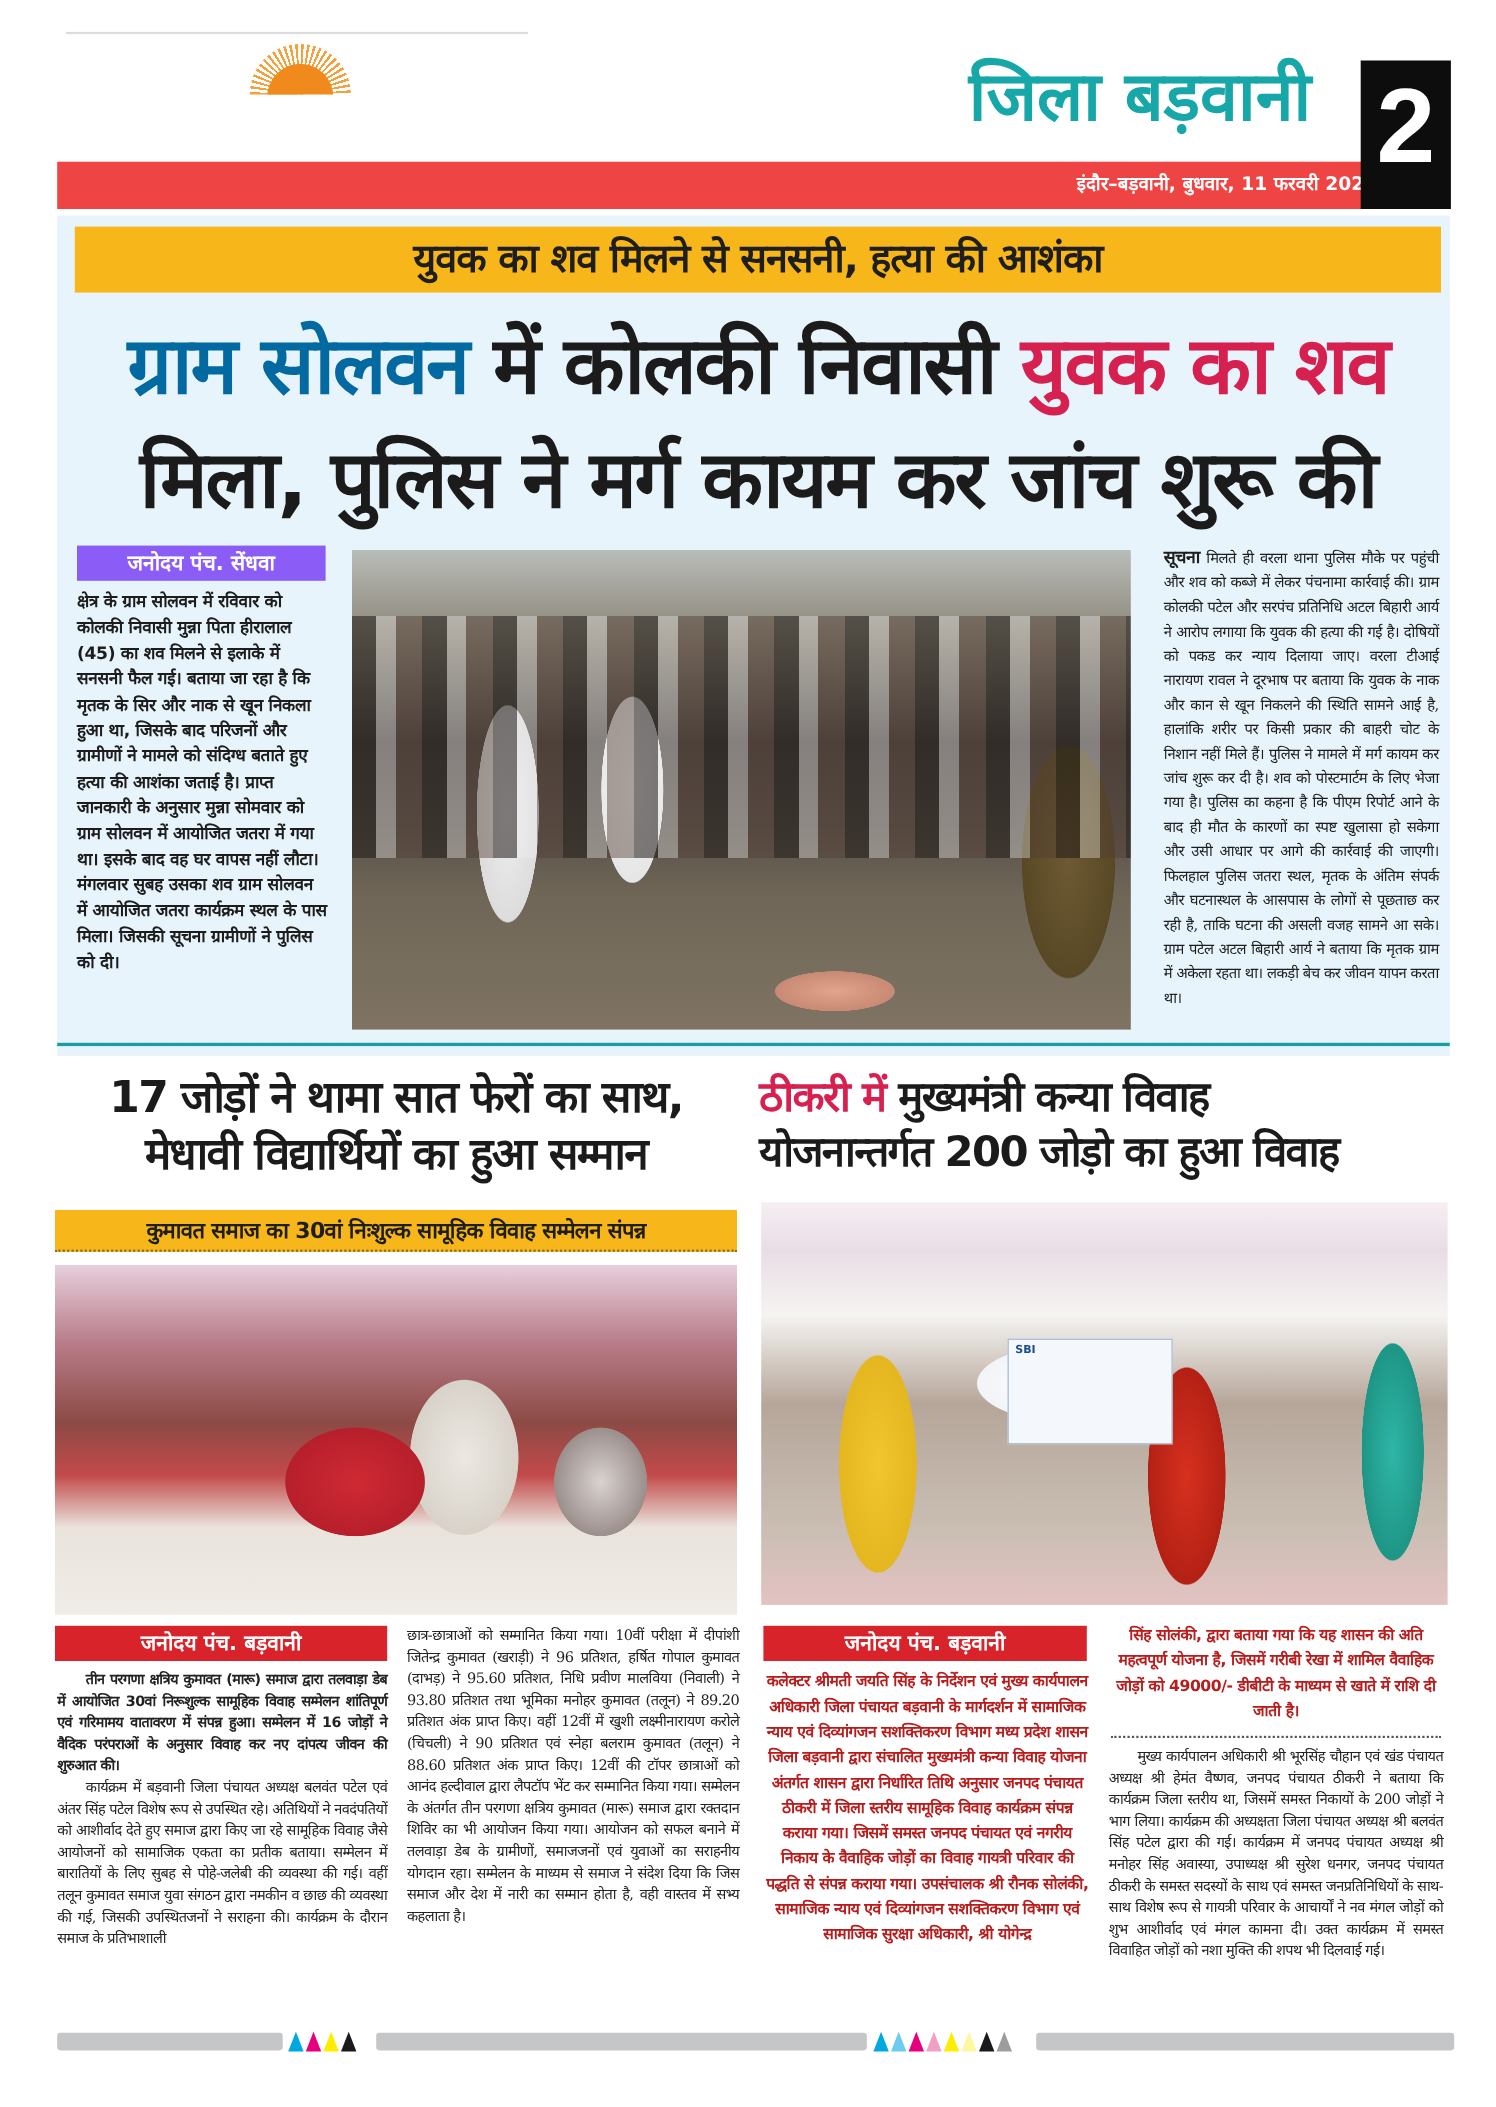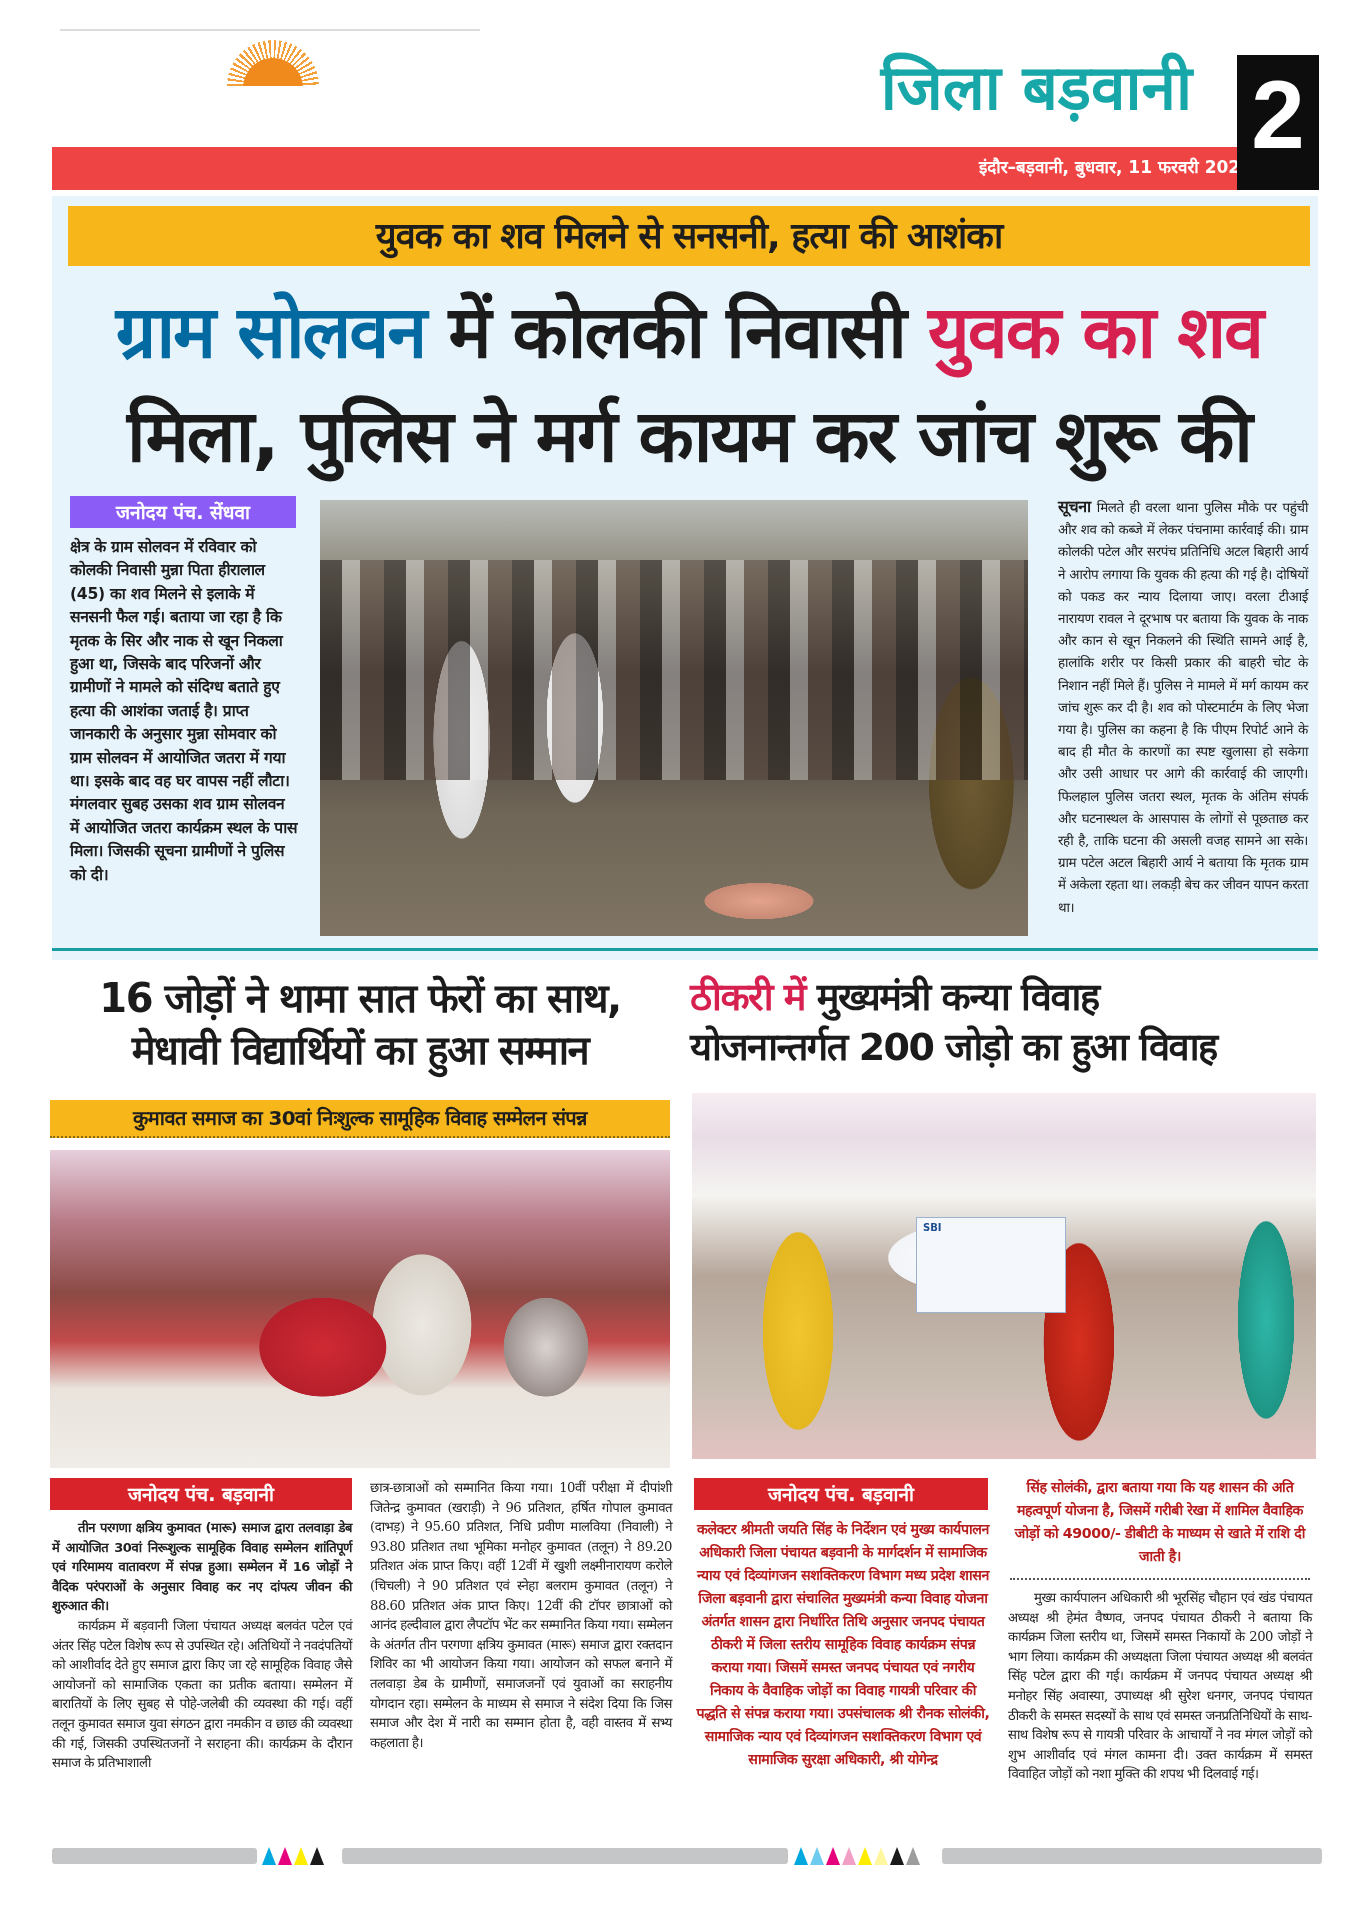--- a/index.html
+++ b/index.html
@@ -121,21 +121,21 @@
   <div class="photo lead-photo">
       <div class="crowd"></div>
     </div>
   <div class="lead-right-text">
     <b>सूचना</b><span> मिलते ही वरला थाना पुलिस मौके पर पहुंची और शव को कब्जे में लेकर पंचनामा कार्रवाई की। ग्राम कोलकी पटेल और सरपंच प्रतिनिधि अटल बिहारी आर्य ने आरोप लगाया कि युवक की हत्या की गई है। दोषियों को पकड कर न्याय दिलाया जाए। वरला टीआई नारायण रावल ने दूरभाष पर बताया कि युवक के नाक और कान से खून निकलने की स्थिति सामने आई है, हालांकि शरीर पर किसी प्रकार की बाहरी चोट के निशान नहीं मिले हैं। पुलिस ने मामले में मर्ग कायम कर जांच शुरू कर दी है। शव को पोस्टमार्टम के लिए भेजा गया है। पुलिस का कहना है कि पीएम रिपोर्ट आने के बाद ही मौत के कारणों का स्पष्ट खुलासा हो सकेगा और उसी आधार पर आगे की कार्रवाई की जाएगी। फिलहाल पुलिस जतरा स्थल, मृतक के अंतिम संपर्क और घटनास्थल के आसपास के लोगों से पूछताछ कर रही है, ताकि घटना की असली वजह सामने आ सके। ग्राम पटेल अटल बिहारी आर्य ने बताया कि मृतक ग्राम में अकेला रहता था। लकड़ी बेच कर जीवन यापन करता था।</span>
   </div>
 </div>
 <div class="lead-panel-bottom"></div>
 
 <div class="story2-head">
-  <span>16 जोड़ों ने थामा सात फेरों का साथ,</span><br>
+  <span>17 जोड़ों ने थामा सात फेरों का साथ,</span><br>
   <span>मेधावी विद्यार्थियों का हुआ सम्मान</span>
 </div>
 <div class="story2-kicker">कुमावत समाज का 30वां निःशुल्क सामूहिक विवाह सम्मेलन संपन्न</div>
 <div class="photo story2-photo"></div>
 <div class="byline-red" style="left:50px; top:1478px; width:302px;">जनोदय पंच. बड़वानी</div>
 <div class="col-text" style="left:52px; top:1518px; width:300px;">
   <p class="lead-b">तीन परगणा क्षत्रिय कुमावत (मारू) समाज द्वारा तलवाड़ा डेब में आयोजित 30वां निरूशुल्क सामूहिक विवाह सम्मेलन शांतिपूर्ण एवं गरिमामय वातावरण में संपन्न हुआ। सम्मेलन में 16 जोड़ों ने वैदिक परंपराओं के अनुसार विवाह कर नए दांपत्य जीवन की शुरुआत की।</p>
   <p>कार्यक्रम में बड़वानी जिला पंचायत अध्यक्ष बलवंत पटेल एवं अंतर सिंह पटेल विशेष रूप से उपस्थित रहे। अतिथियों ने नवदंपतियों को आशीर्वाद देते हुए समाज द्वारा किए जा रहे सामूहिक विवाह जैसे आयोजनों को सामाजिक एकता का प्रतीक बताया। सम्मेलन में बारातियों के लिए सुबह से पोहे-जलेबी की व्यवस्था की गई। वहीं तलून कुमावत समाज युवा संगठन द्वारा नमकीन व छाछ की व्यवस्था की गई, जिसकी उपस्थितजनों ने सराहना की। कार्यक्रम के दौरान समाज के प्रतिभाशाली</p>
 </div>
 <div class="col-text" style="left:370px; top:1478px; width:302px;">

